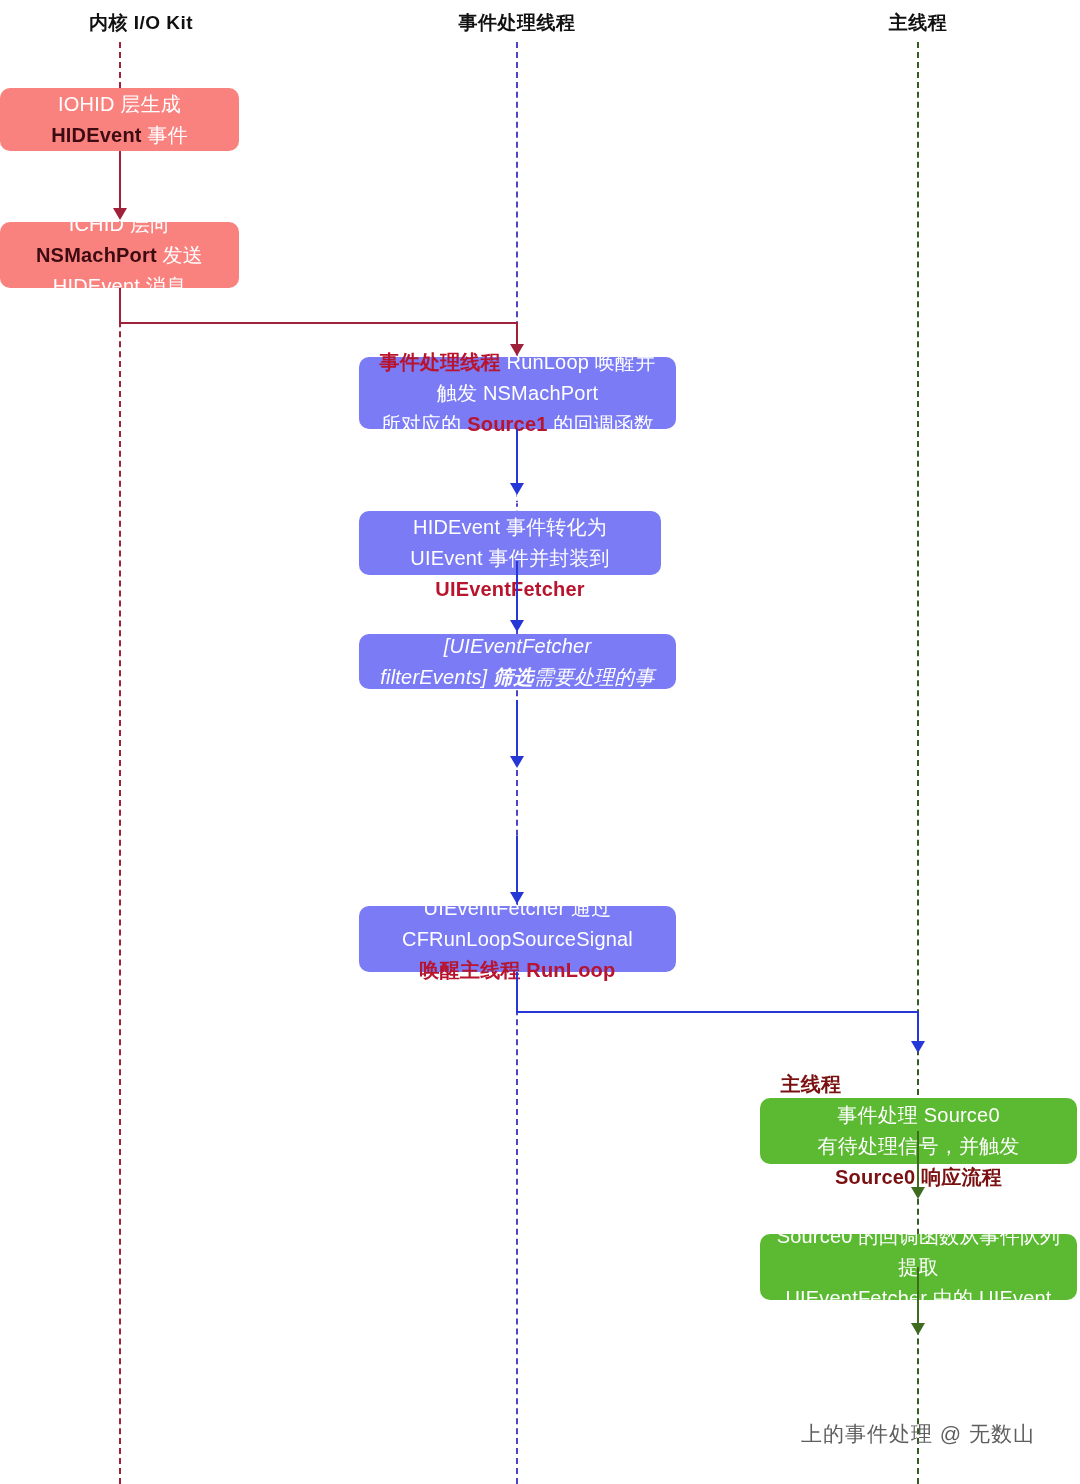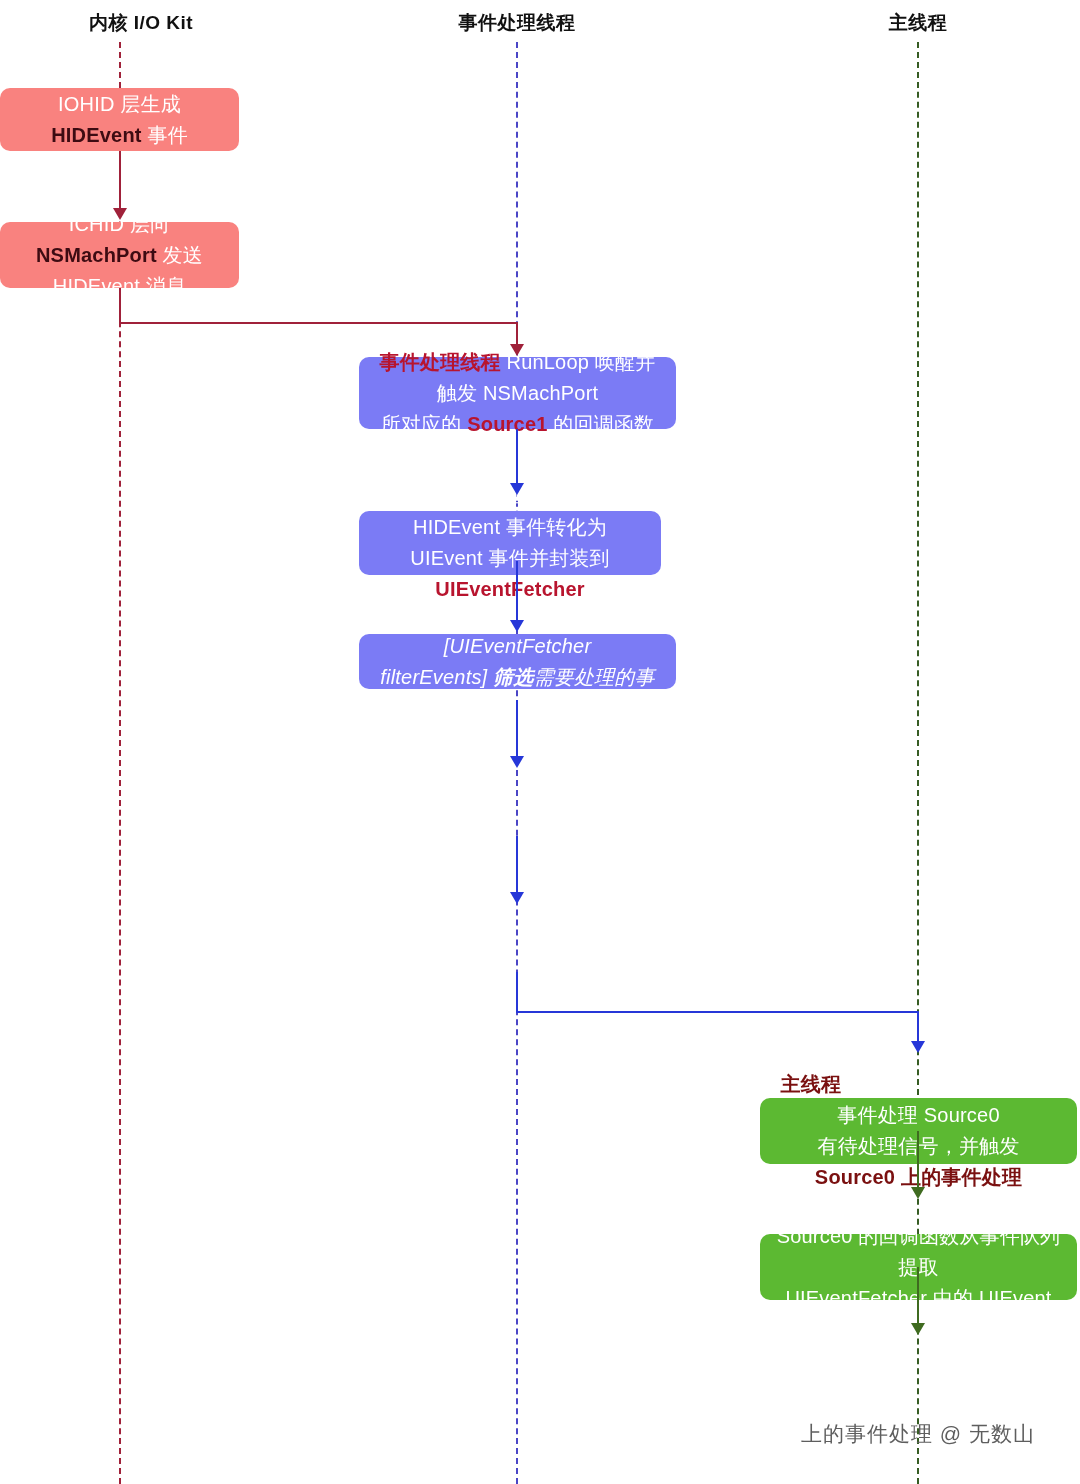--- a/index.html
+++ b/index.html
@@ -158,25 +158,31 @@
   </div>
 
   <div class="node purple" style="left:359px; top:634px; width:317px; height:55px;font-style:italic;">
     <div class="inner">
       <span class="plain">Source1 的回调函数调用 [UIEventFetcher</span><br>
       <span class="plain">filterEvents] </span><span class="em-red">筛选</span><span class="plain">需要处理的事件，推入</span><span class="em-red">事件队列</span>
     </div>
   </div>
 
 
+  <div class="node purple" style="left:359px; top:906px; width:317px; height:66px;">
+    <div class="inner">
+      <span class="plain">UIEventFetcher 通过 CFRunLoopSourceSignal</span><br>
+      <span class="em-crim">唤醒主线程 RunLoop</span>
+    </div>
+  </div>
 
   <div class="node green" style="left:760px; top:1065px; width:317px; height:66px;">
     <div class="inner">
       <span class="em-maroon">主线程</span><span class="plain"> RunLoop 唤醒后检查到事件处理 Source0</span><br>
-      <span class="plain">有待处理信号，并触发 </span><span class="em-maroon">Source0 上的事件处理</span>
+      <span class="plain">有待处理信号，并触发 </span><span class="em-maroon">Source0 响应流程</span>
     </div>
   </div>
 
   <div class="node green" style="left:760px; top:1201px; width:317px; height:66px;">
     <div class="inner">
       <span class="plain">Source0 的回调函数从事件队列提取</span><br>
       <span class="plain">UIEventFetcher 中的 UIEvent</span>
     </div>
   </div>
 

